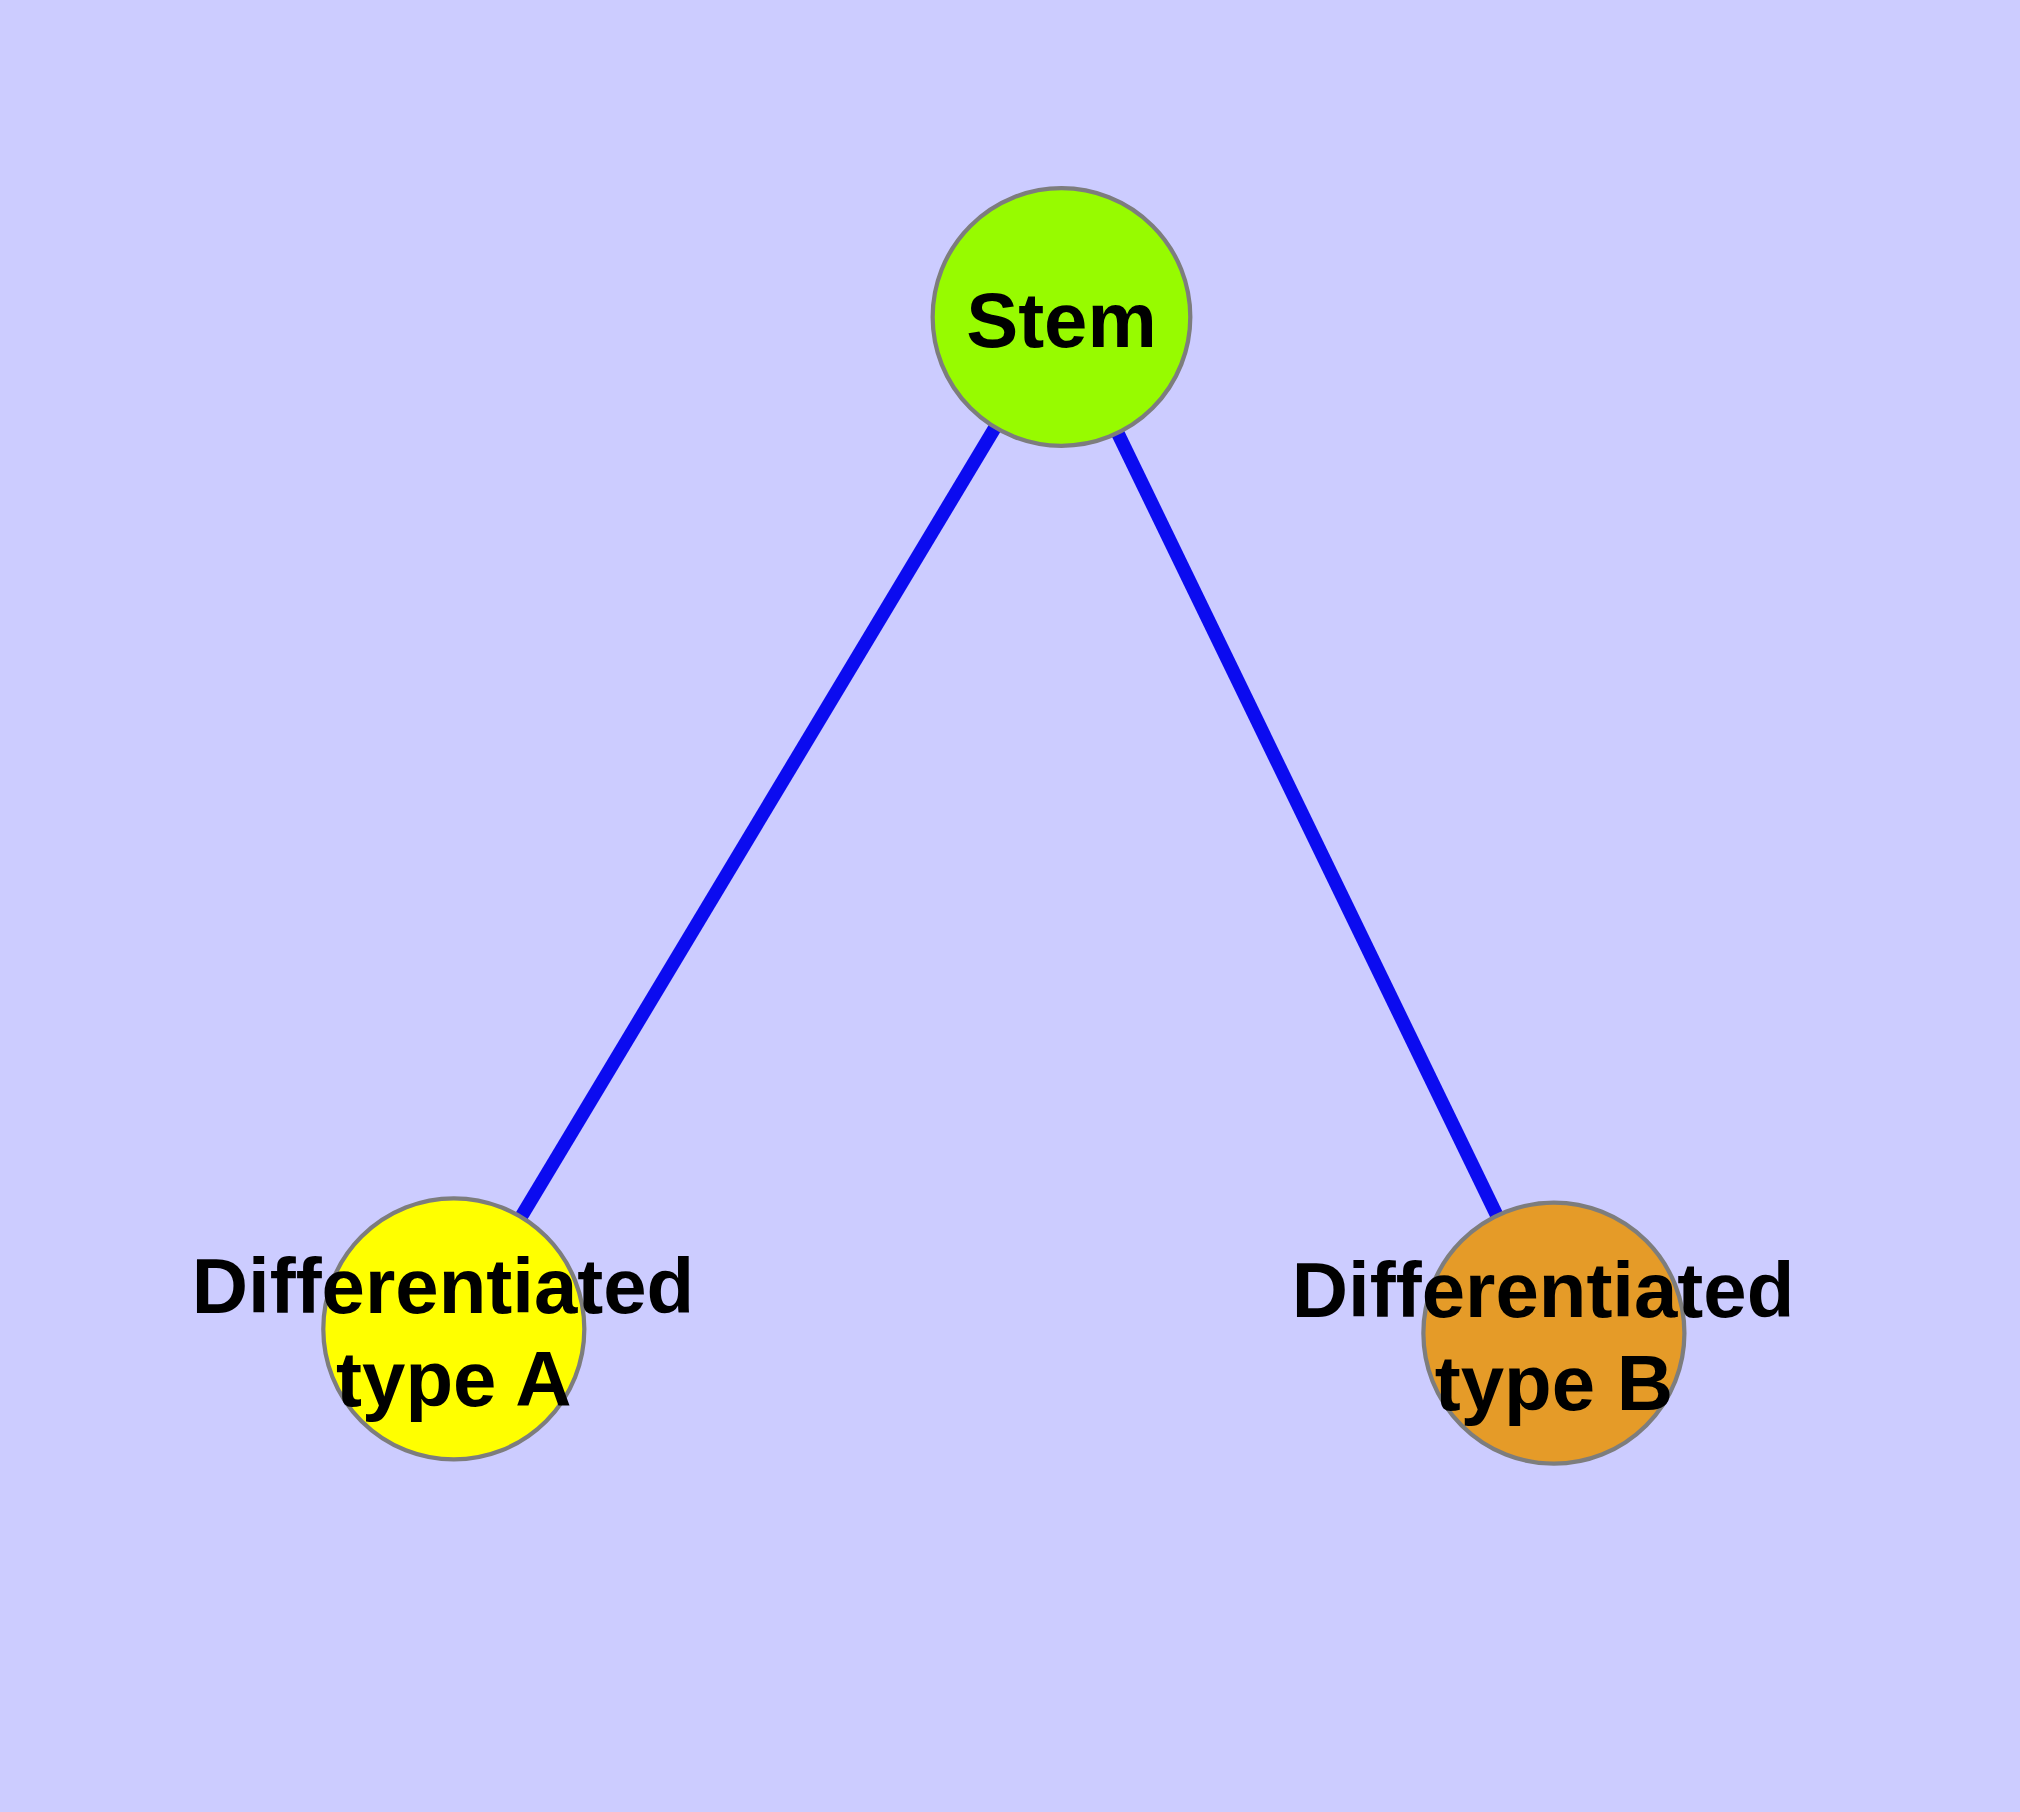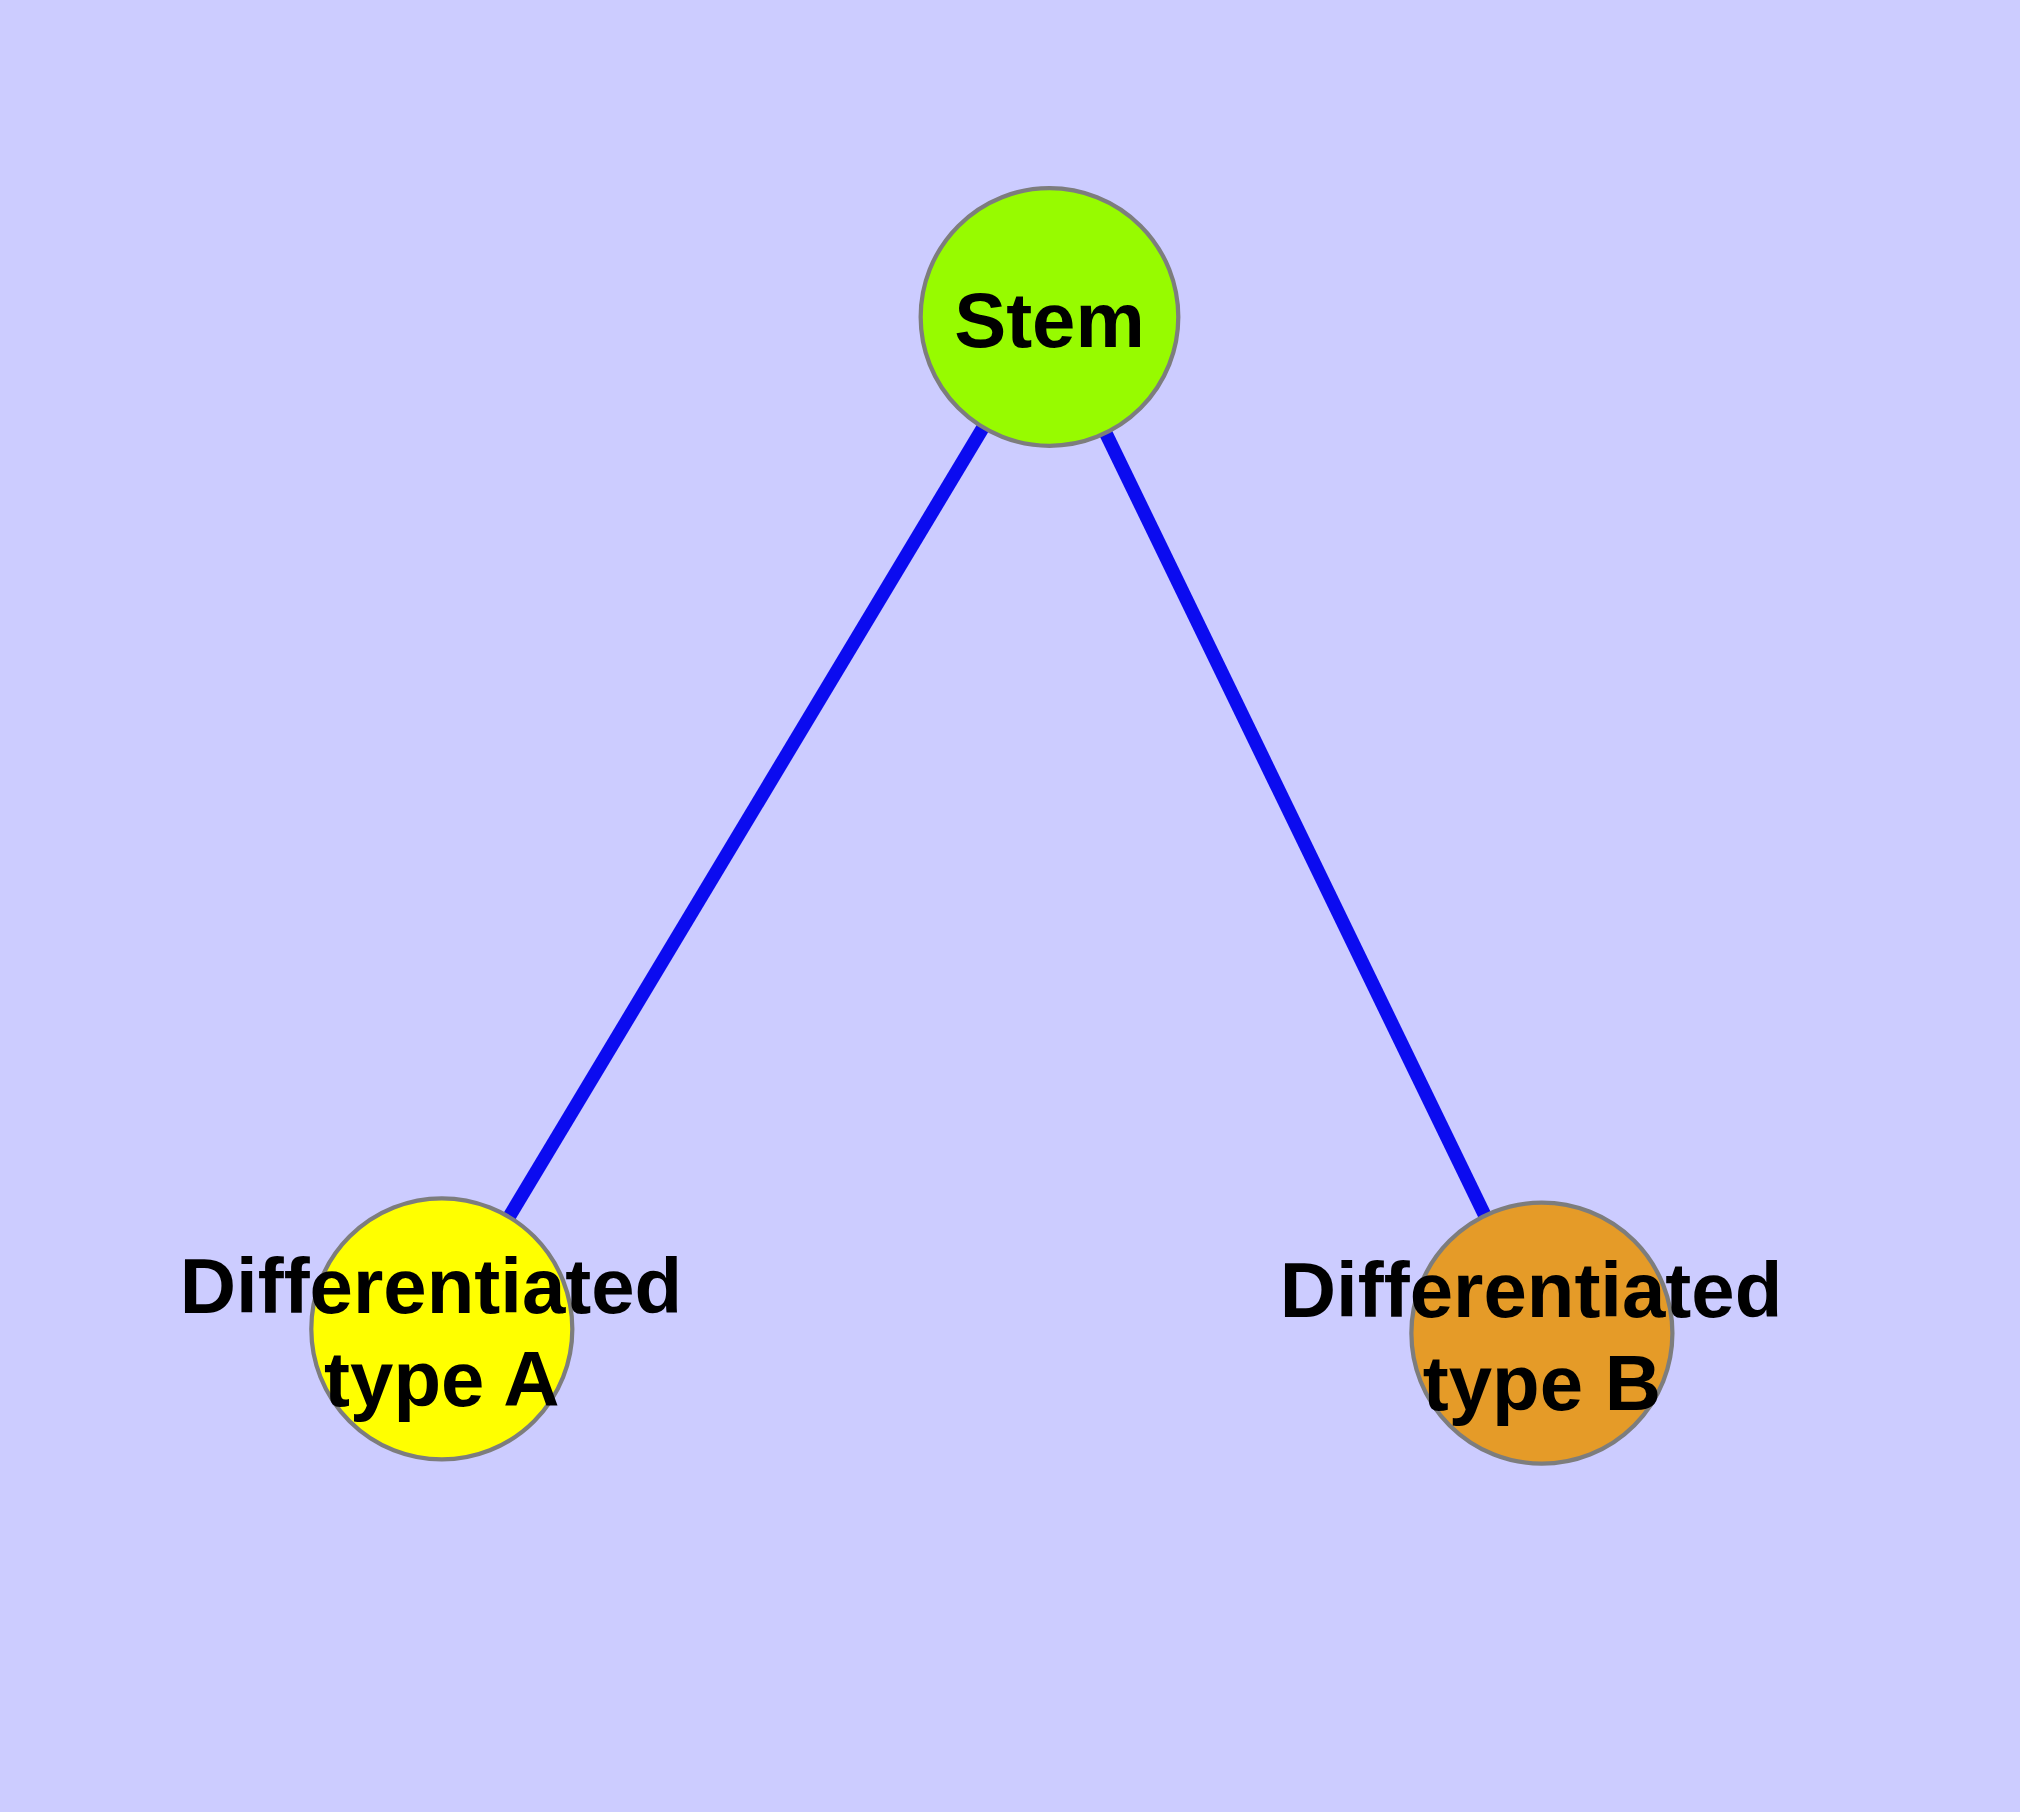--- a/index.html
+++ b/index.html
@@ -5,20 +5,21 @@
   html, body {
     margin: 0;
     padding: 0;
     background: #CCCCFF;
   }
   .stage {
     position: relative;
     width: 1882px;
     height: 1812px;
     overflow: hidden;
+    margin-left: 12px;
   }
   svg.graph-canvas {
     display: block;
     width: 2021px;
     height: 1812px;
   }
   .node-label {
     font-family: "Liberation Sans", "DejaVu Sans", sans-serif;
     font-weight: bold;
     font-size: 92px;

